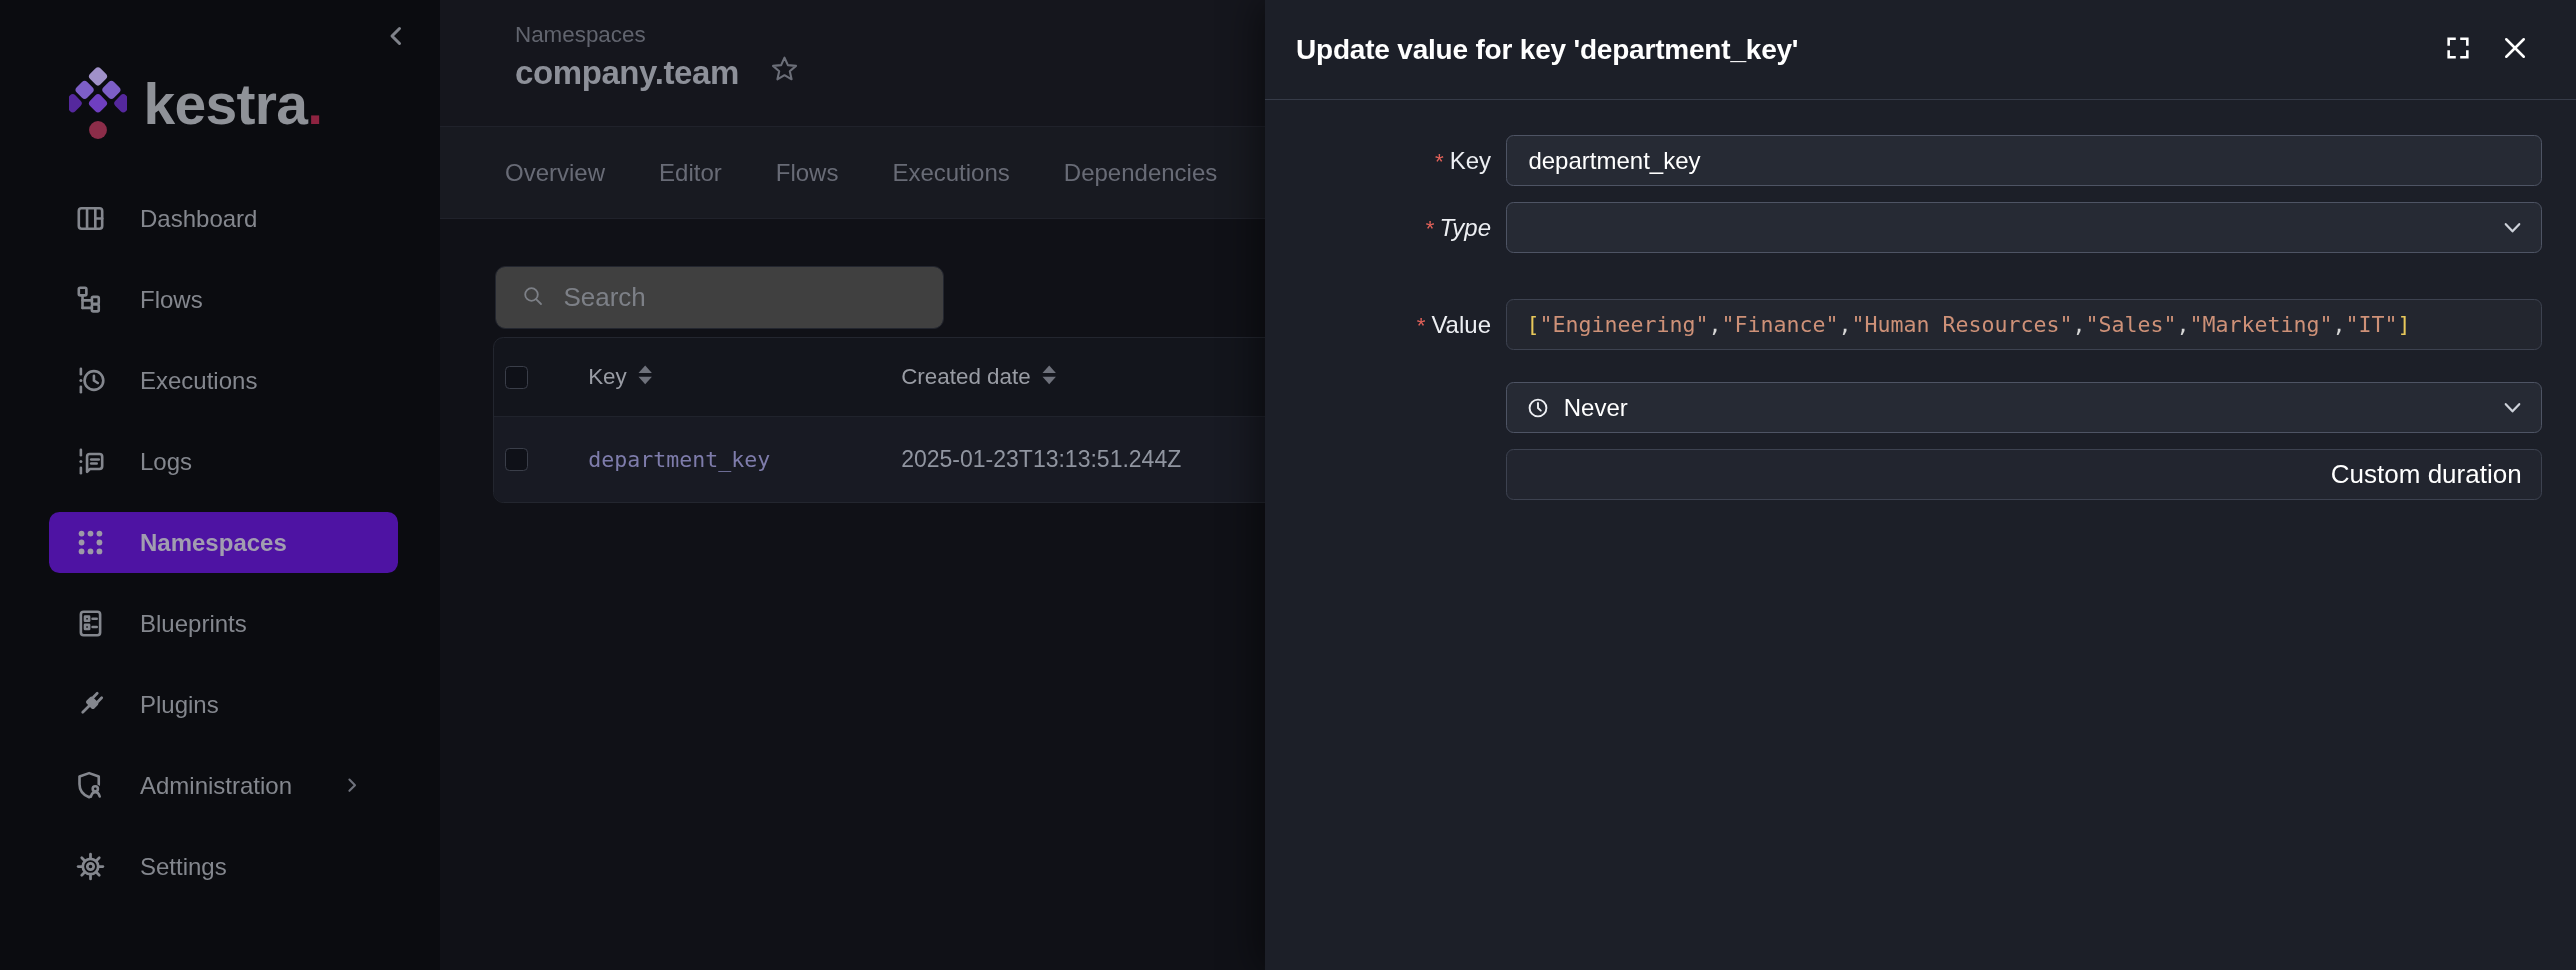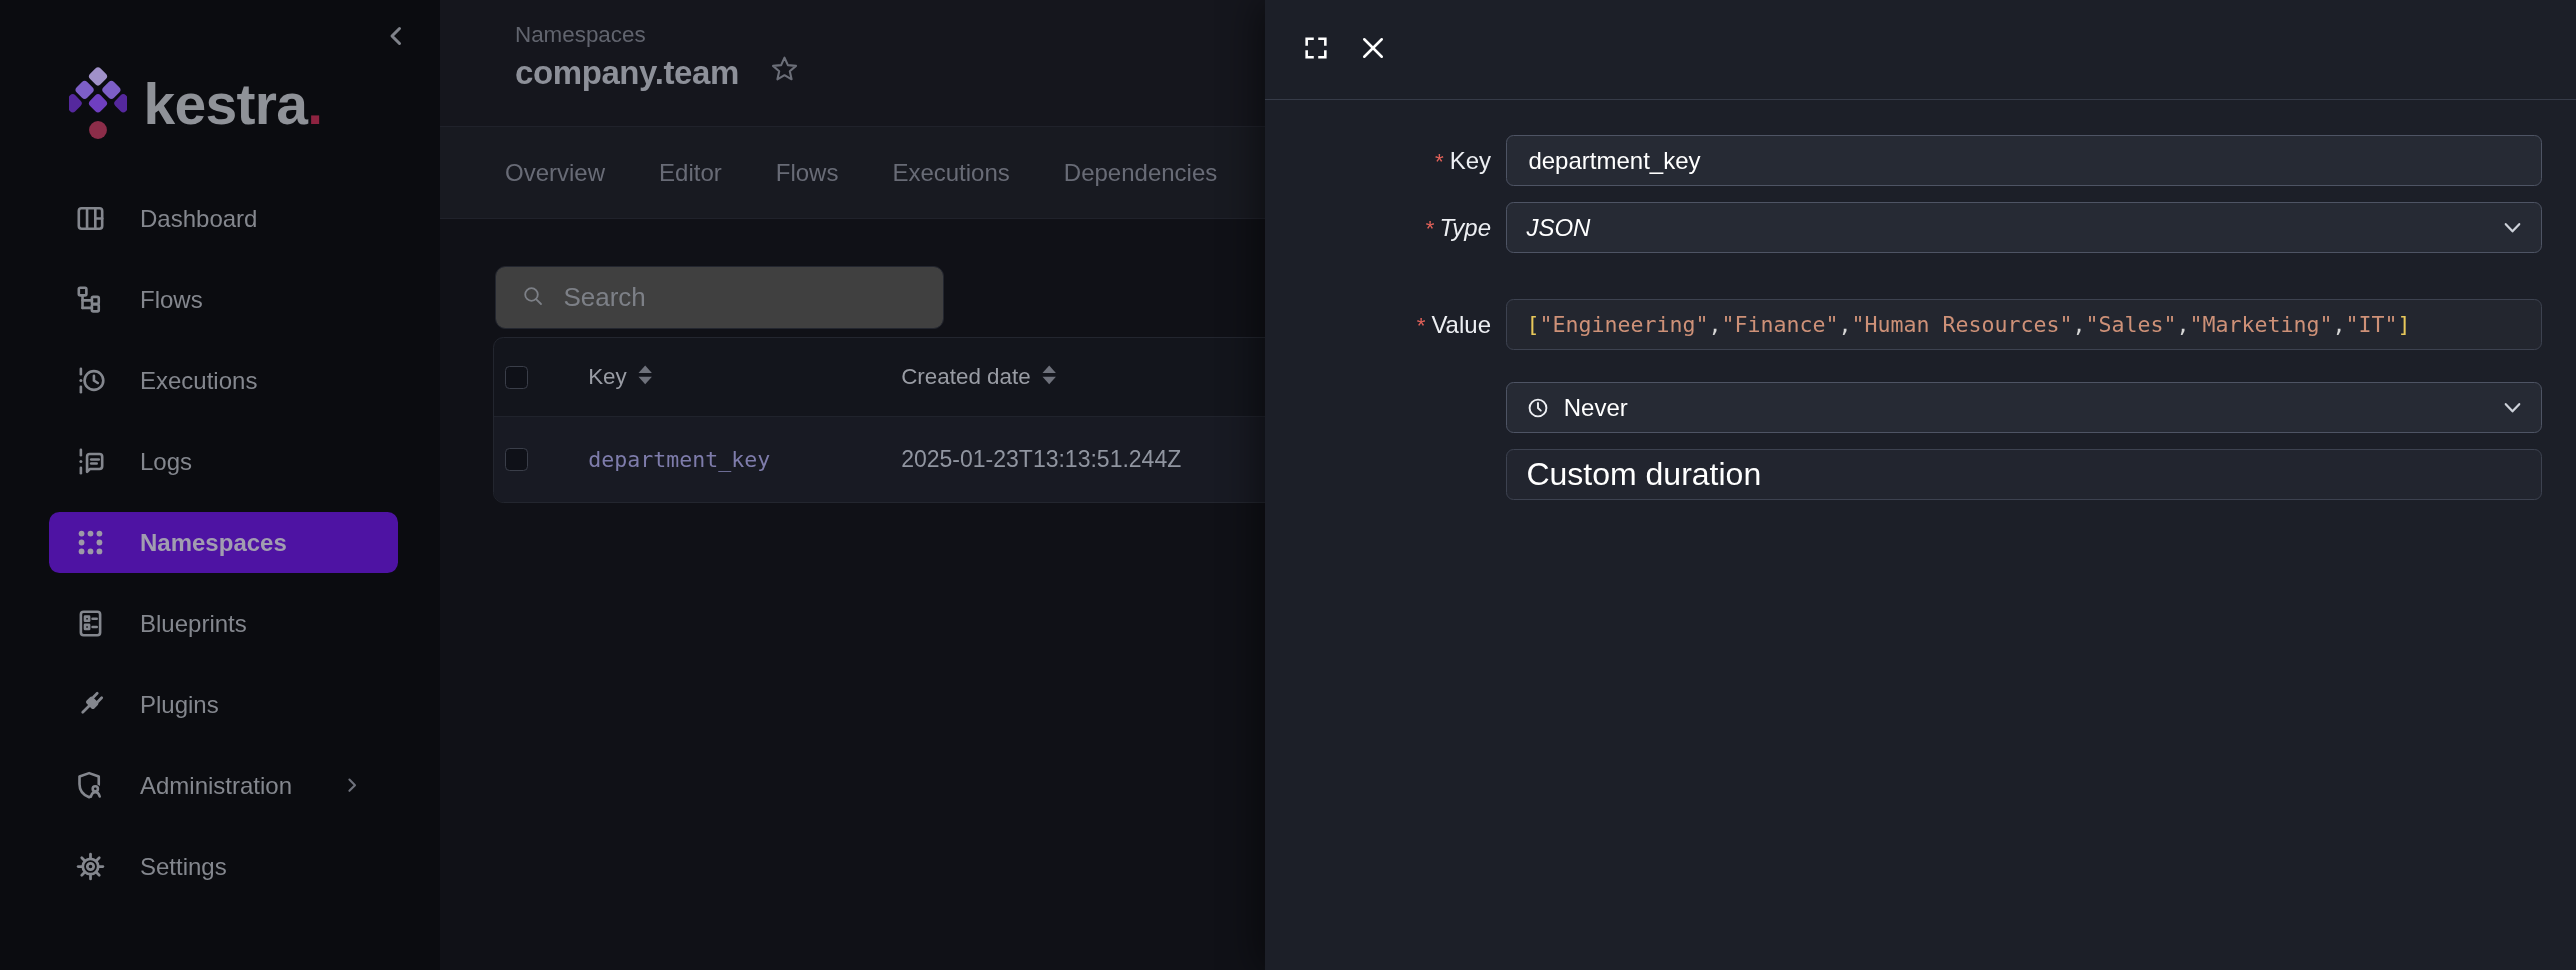--- a/index.html
+++ b/index.html
@@ -57,21 +57,21 @@
   .f-soft{background:#23262f;border:1.5px solid #3d4250;}
   .m-field input{background:transparent;border:none;outline:none;color:#ffffff;font-size:24px;font-family:"Liberation Sans",sans-serif;width:100%;}
   .sel-text{color:#ffffff;font-size:24px;flex:1;}
   .sel-chevron{position:absolute;right:16.4px;top:0;height:100%;display:flex;align-items:center;}
   .clock-ic{margin-right:13.4px;display:flex;align-items:center;}
   .code-line{font-family:"DejaVu Sans Mono",monospace;font-size:21.6px;white-space:nowrap;}
   .tok-bracket{color:#e8c85a;}
   .tok-string{color:#ce9178;}
   .tok-plain{color:#d6d6d6;}
   .option-box{background:#22252f;border:1.5px solid #3d4250;cursor:pointer;}
-  .option-box .sel-text{font-size:32px;}
+  .option-box .sel-text{font-size:26px;text-align:right;}
 </style>
 </head>
 <body>
 
 <div class="root">
 
   <div class="sidebar">
     <div class="collapse-btn">
       <span>
         <svg width="30" height="30" viewBox="0 0 24 24" fill="none" stroke="#7f828a" stroke-width="2.4" stroke-linecap="round" stroke-linejoin="round">
@@ -296,20 +296,21 @@
           <div class="col-date">
             <span class="date-val">2025-01-23T13:13:51.244Z</span>
           </div>
         </div>
       </div>
     </div>
   </div>
 
   <div class="modal">
     <div class="modal-header">
+      <div class="modal-title">Update value for key 'department_key'</div>
       <div class="icon-btn">
         <span>
           <svg width="28" height="28" viewBox="0 0 24 24" fill="none" stroke="#ffffff" stroke-width="2.2" stroke-linecap="square">
             <path d="M4 9 V4 H9"></path>
               <path d="M15 4 H20 V9"></path>
               <path d="M20 15 V20 H15"></path>
               <path d="M9 20 H4 V15"></path>
           </svg>
         </span>
       </div>
@@ -326,21 +327,20 @@
     <div class="m-row" style="top:135px;">
       <div class="m-label"><span class="req">*</span><span>Key</span></div>
       <div class="m-field f-strong">
         <input type="text" value="department_key" style="">
       </div>
     </div>
 
     <div class="m-row" style="top:202px;font-style:italic;">
       <div class="m-label"><span class="req">*</span><span>Type</span></div>
       <div class="m-field f-strong">
-        <span class="sel-text">JSON</span>
         <span class="sel-chevron">
           <svg width="25" height="25" viewBox="0 0 26 26" fill="none" stroke="#ced2da" stroke-width="2.3" stroke-linecap="round" stroke-linejoin="round">
               <polyline points="6,9.5 13,17 20,9.5"></polyline>
             </svg>
         </span>
       </div>
     </div>
 
     <div class="m-row" style="top:299px;">
       <div class="m-label"><span class="req">*</span><span>Value</span></div>

